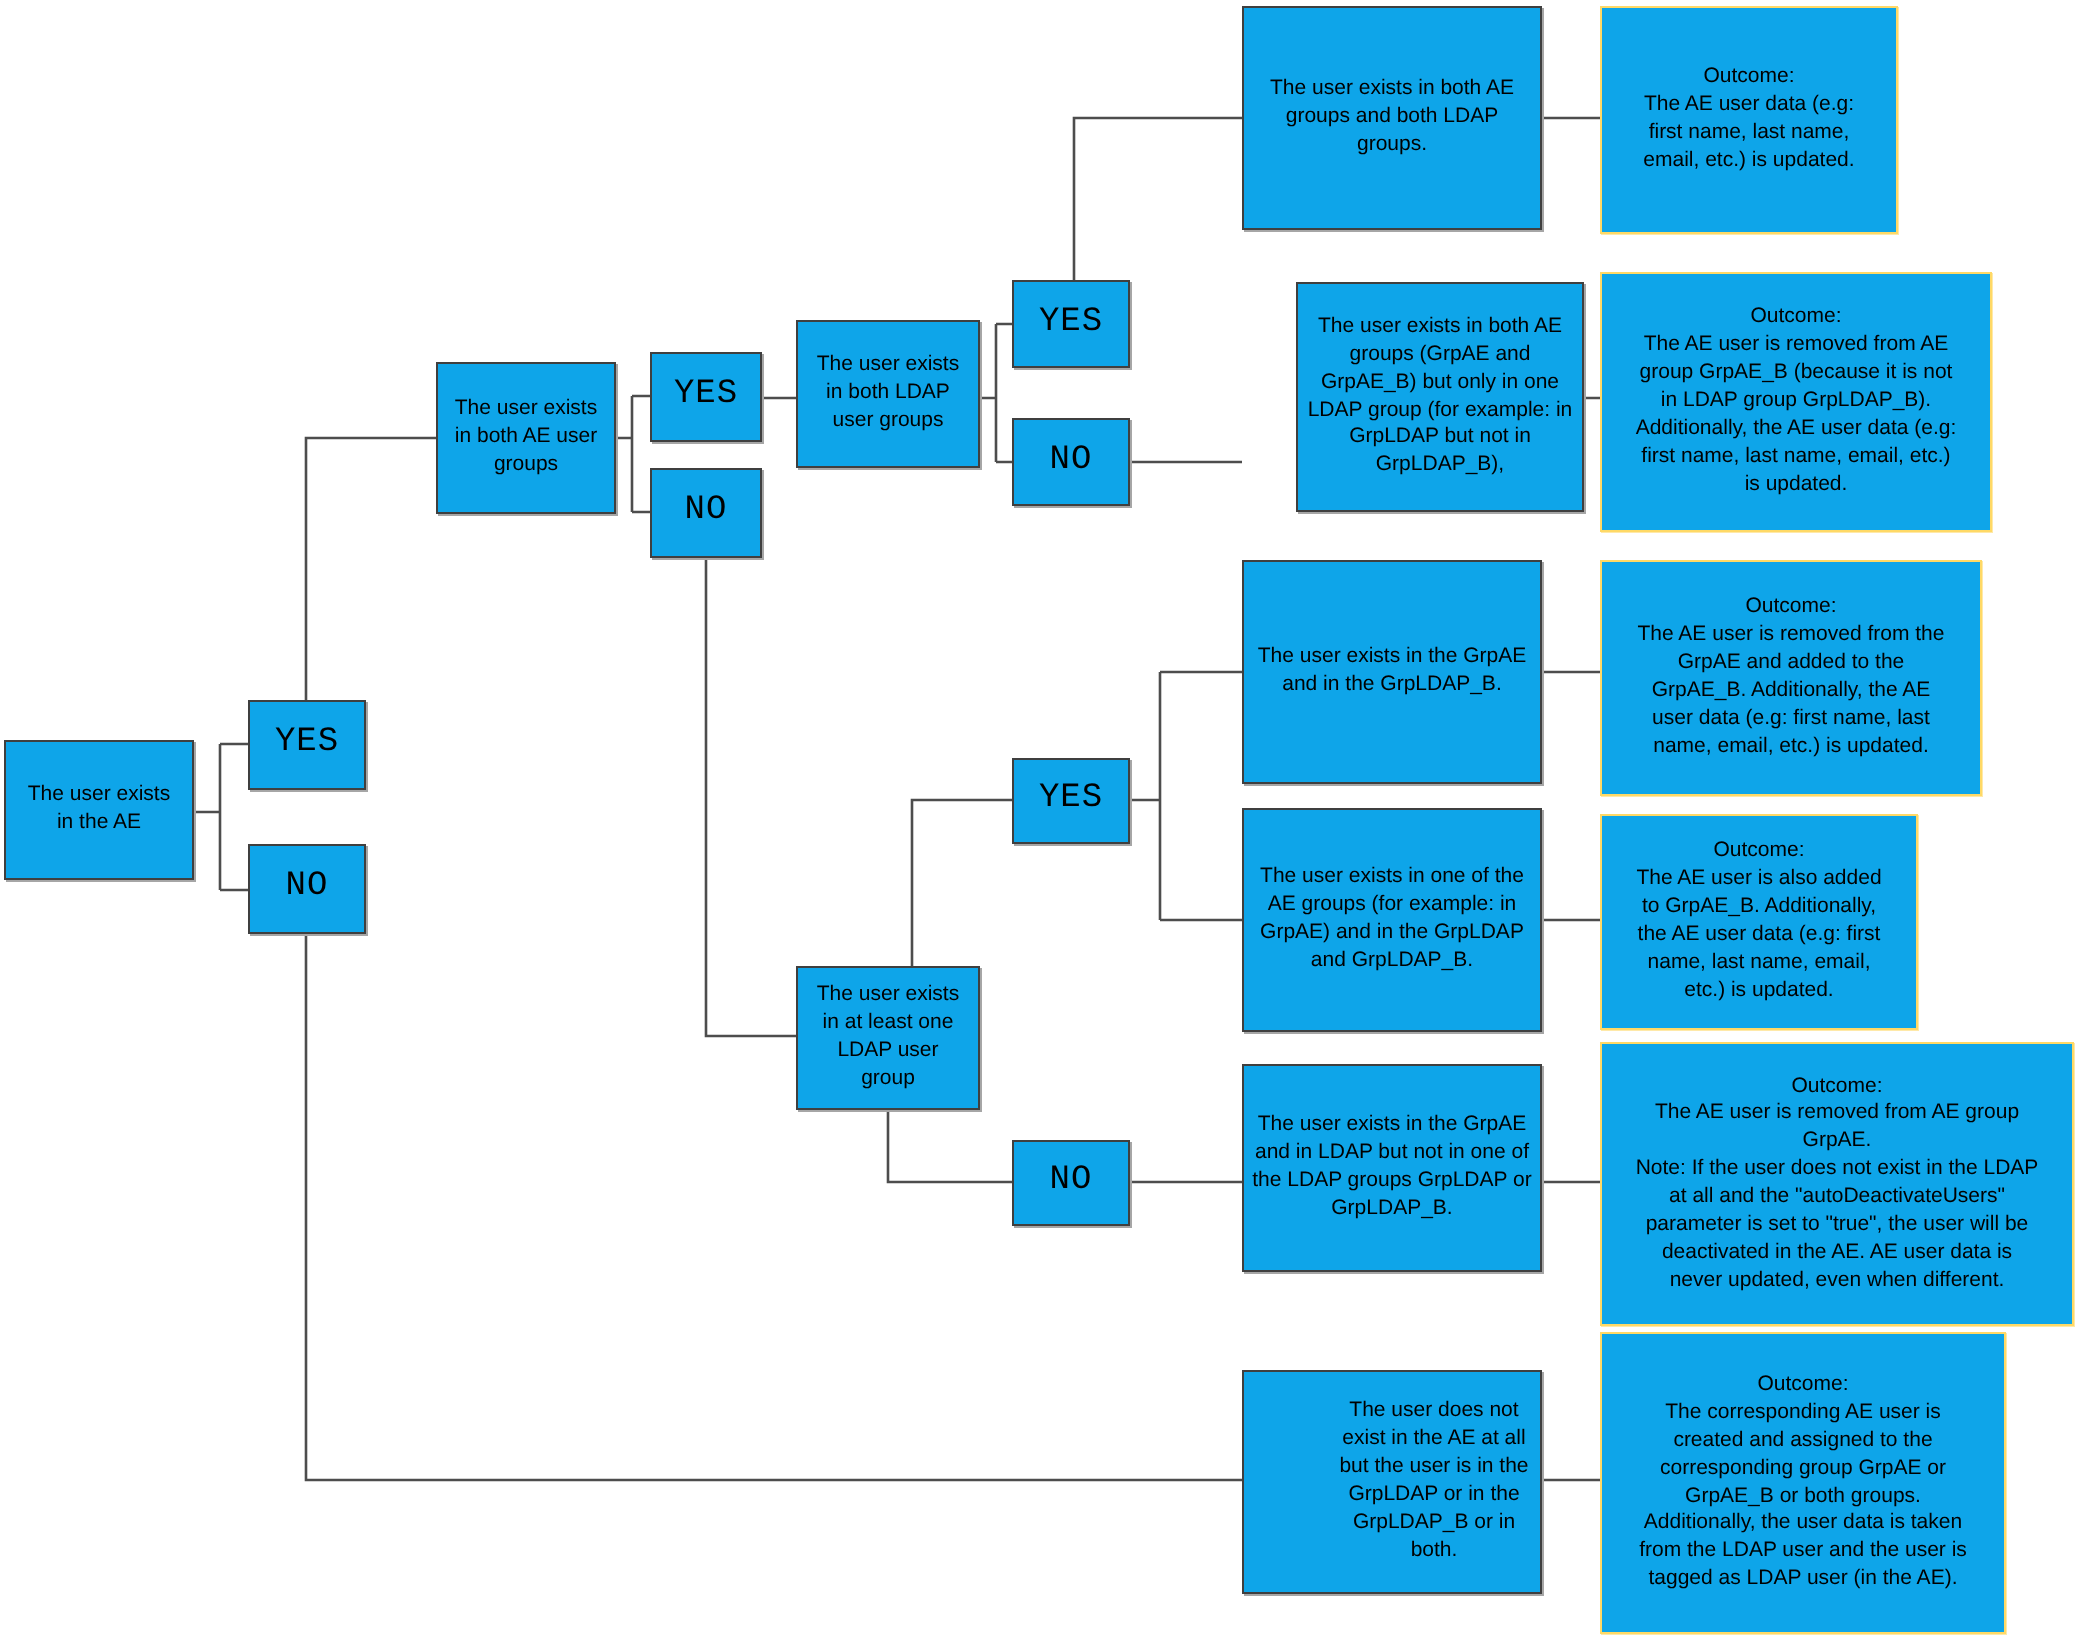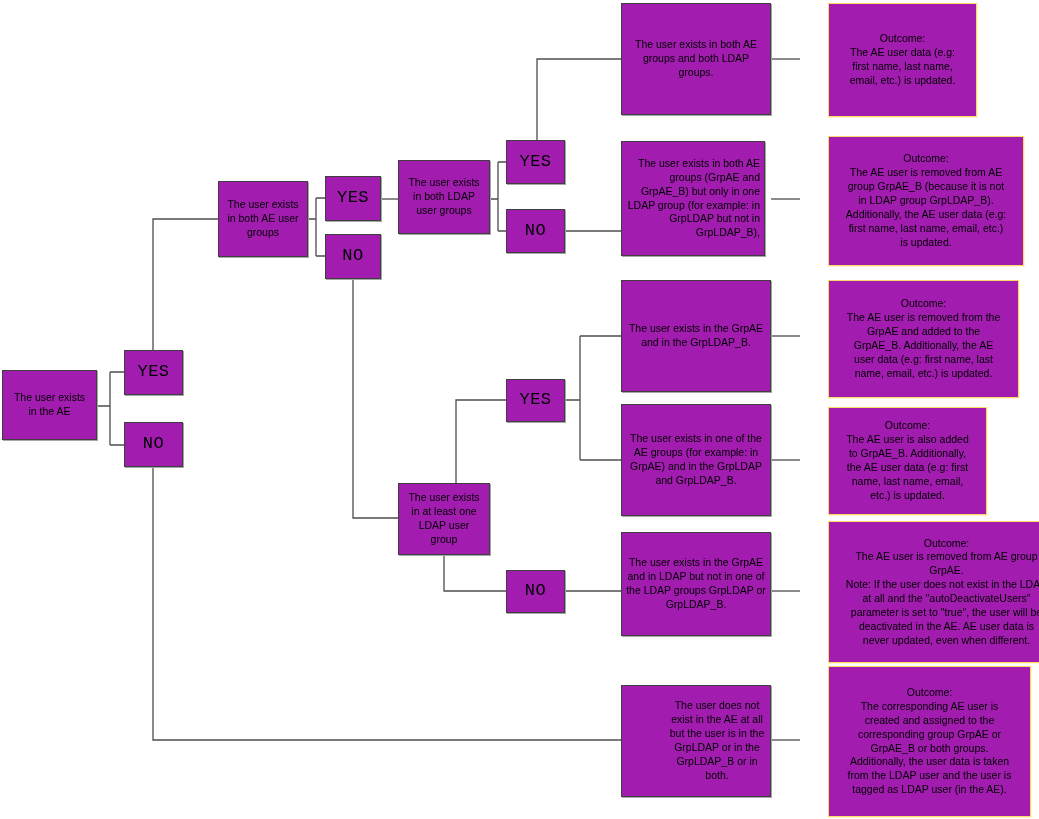--- a/index.html
+++ b/index.html
@@ -20,21 +20,21 @@
     left: 0; top: 0;
     width: 1039px; height: 819px;
   }
   .box {
     position: absolute;
     box-sizing: border-box;
     display: flex;
     align-items: center;
     justify-content: center;
     text-align: center;
-    background: #a21caf;
+    background: #0ea5e9;
     color: #000000;
     font-size: 10.5px;
     line-height: 1.32;
     white-space: pre-line;
     padding: 2px 4px;
   }
   .node {
     border: 1.4px solid #3f3f3f;
     box-shadow: 1px 1px 0 #a6a6a6;
   }
@@ -42,21 +42,20 @@
     border: 1.4px solid #3f3f3f;
     box-shadow: 1px 1px 0 #a6a6a6;
     font-size: 17px;
     letter-spacing: 0.5px;
     font-family: Liberation Mono, monospace;
   }
   .outcome {
     border: 1.6px solid #ffd966;
     box-shadow: 0.5px 0.5px 0 #ffe9a8;
     padding: 3px 16px;
-    margin-left: 28px;
   }
 </style>
 </head>
 <body>
 
 <div id="canvas">
 
   <svg id="wires" viewBox="0 0 1039 819" fill="none" stroke="#4d4d4d" stroke-width="1.3">
     <path d="M97 406 H110 M110 372 V445 M110 372 H124 M110 445 H124"></path>
     <path d="M153 350 V219 H218"></path>
@@ -101,21 +100,21 @@
 
   <div class="box node" style="left:398px; top:483px; width:92px; height:72px;">The user exists
 in at least one
 LDAP user
 group</div>
 
   <div class="box label" style="left:506px; top:379px; width:59px; height:43px;">YES</div>
   <div class="box label" style="left:506px; top:570px; width:59px; height:43px;">NO</div>
 
   <div class="box node" style="left:621px; top:3px; width:150px; height:112px;">The user exists in both AE groups and both LDAP groups.</div>
-  <div class="box node" style="left:621px; top:141px; width:144px; height:115px;text-align:right;">The user exists in both AE groups (GrpAE and GrpAE_B) but only in one LDAP group (for example: in GrpLDAP but not in GrpLDAP_B),</div>
+  <div class="box node" style="left:648px; top:141px; width:144px; height:115px;">The user exists in both AE groups (GrpAE and GrpAE_B) but only in one LDAP group (for example: in GrpLDAP but not in GrpLDAP_B),</div>
   <div class="box node" style="left:621px; top:404px; width:150px; height:112px;">The user exists in one of the AE groups (for example: in GrpAE) and in the GrpLDAP and GrpLDAP_B.</div>
   <div class="box node" style="left:621px; top:280px; width:150px; height:112px;">The user exists in the GrpAE and in the GrpLDAP_B.</div>
   <div class="box node" style="left:621px; top:532px; width:150px; height:104px;">The user exists in the GrpAE and in LDAP but not in one of the LDAP groups GrpLDAP or GrpLDAP_B.</div>
   <div class="box node" style="left:621px; top:685px; width:150px; height:112px;padding-left:46px;">The user does not exist in the AE at all but the user is in the GrpLDAP or in the GrpLDAP_B or in both.</div>
 
   <div class="box outcome" style="left:800px; top:3px; width:149px; height:114px;">Outcome:
 The AE user data (e.g: first name, last name, email, etc.) is updated.</div>
   <div class="box outcome" style="left:800px; top:136px; width:196px; height:130px;">Outcome:
 The AE user is removed from AE group GrpAE_B (because it is not in LDAP group GrpLDAP_B). Additionally, the AE user data (e.g: first name, last name, email, etc.) is updated.</div>
   <div class="box outcome" style="left:800px; top:280px; width:191px; height:118px;">Outcome:

